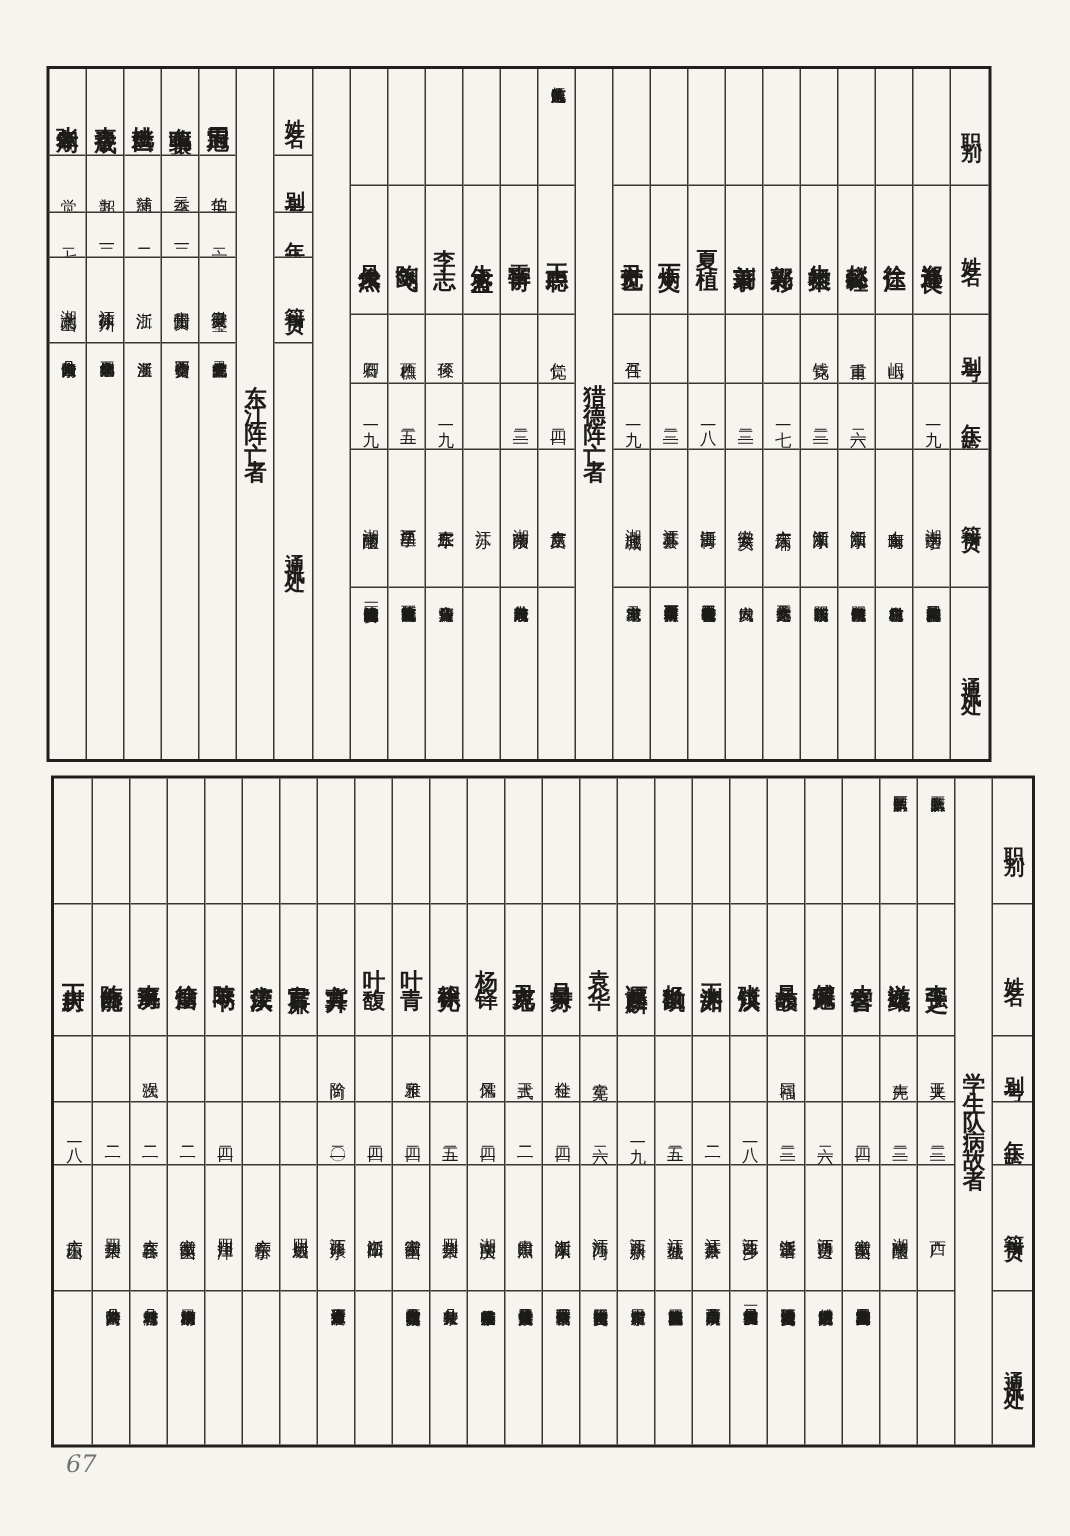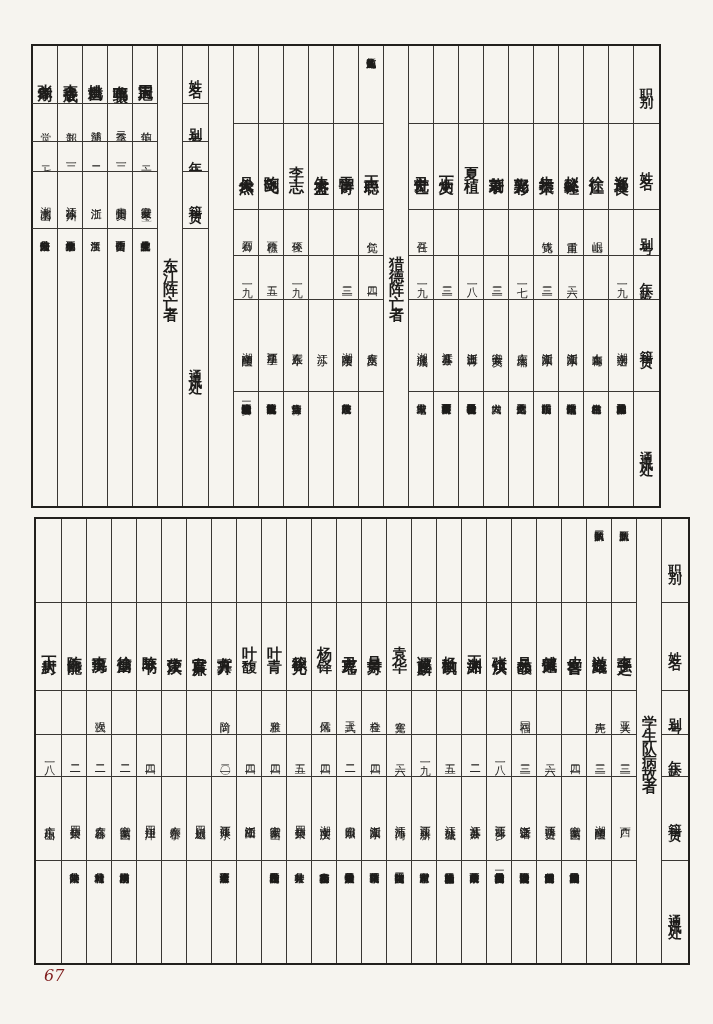--- a/index.html
+++ b/index.html
@@ -65,21 +65,21 @@
   .f-rank .vt,.f-address .vt{font-size:10px;text-align:start;padding-top:2px;}
   .f-rank .vt{line-height:1.15;}
   .f-address .vt{line-height:1.2;}
   .hcell .vt{font-size:13.5px;font-weight:bold;letter-spacing:.45em;}
   .scell{padding:0;}
   .scell .vt{font-size:15px;font-weight:bold;letter-spacing:.85em;}
   .ecell{height:100%;}
   .page-number{
     position:absolute;left:44px;top:966px;
     font-family:"DejaVu Serif","Liberation Serif",serif;
-    font-style:italic;font-size:16px;color:#7f1d1d;
+    font-style:italic;font-size:16px;color:#737373;
   }
 </style>
 </head>
 <body>
 
 <div class="page">
   <div id="table-top" class="vtable">
       <div class="col hdr">
         <div class="cell hcell c0">
           <span class="vt">职别</span>

